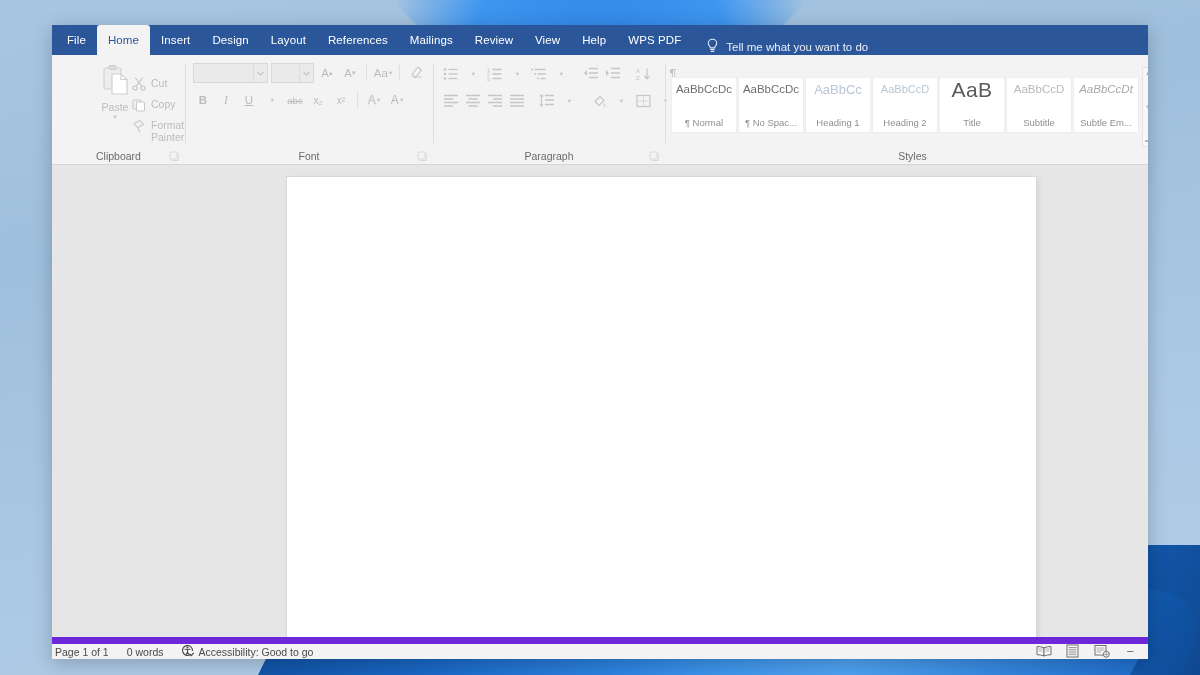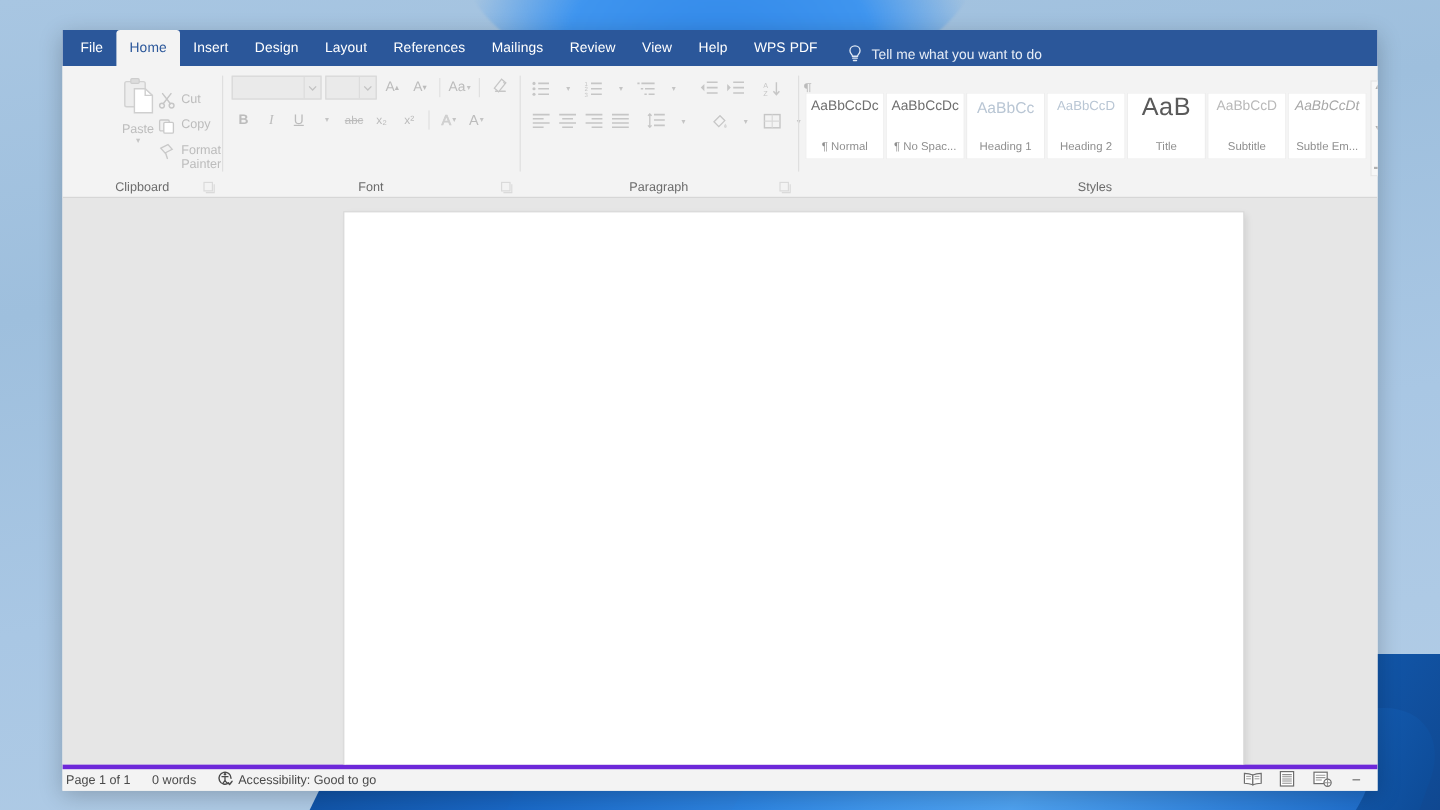--- a/index.html
+++ b/index.html
@@ -245,21 +245,21 @@
     width: 749px; height: 478px;
     background: #ffffff;
     box-shadow: 0 0 0 1px #d9d9d9, 2px 2px 6px rgba(0,0,0,.10);
   }
 
   
   #status-bar {
     height: 22px;
     flex: 0 0 22px;
     background: #f3f3f3;
-    border-top: 4px solid #6d28d9;
+    border-top: 7px solid #6d28d9;
     display: flex; align-items: center;
     padding: 0 6px 0 0;
     font-size: 10.5px;
     color: #4a4a4a;
   }
   .status-item { display: flex; align-items: center; gap: 4px; padding: 0 9px; white-space: nowrap; }
   #status-left { display: flex; align-items: center; margin-left: -6px; }
   #status-right { margin-left: auto; display: flex; align-items: center; gap: 12px; padding-right: 4px; }
   .view-btn { display: flex; align-items: center; justify-content: center; width: 17px; height: 16px; }
   #zoom-minus { font-size: 13px; color: #6a6a6a; line-height: 10px; padding: 0 4px; }

